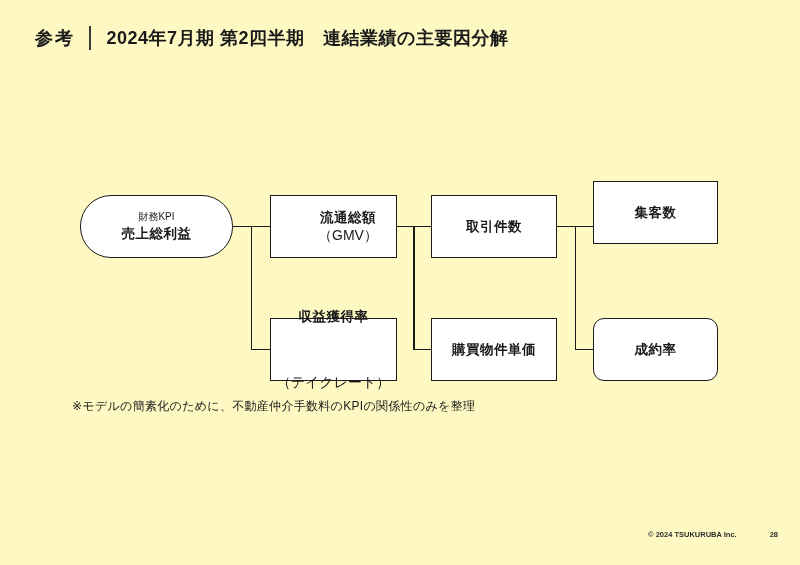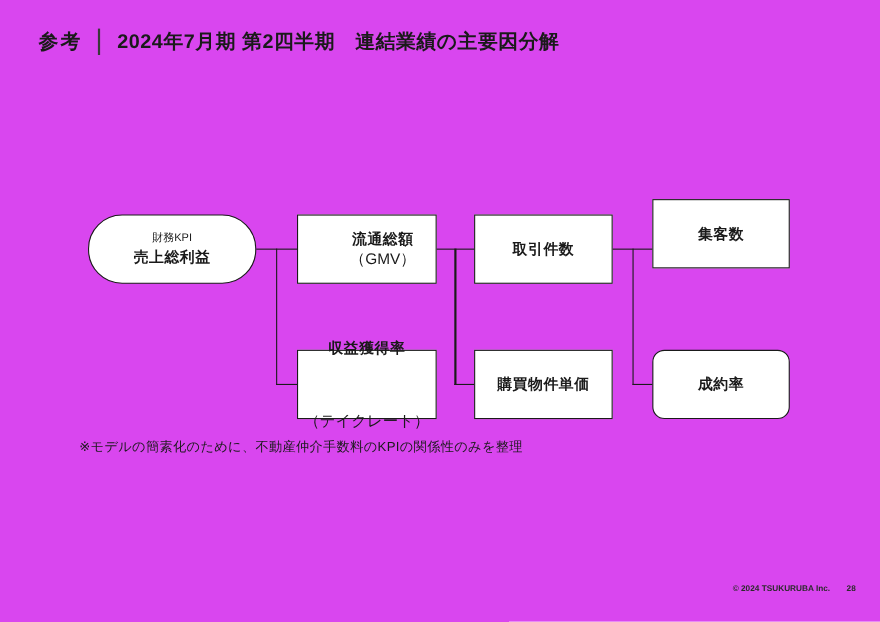--- a/index.html
+++ b/index.html
@@ -5,21 +5,21 @@
   html, body { margin: 0; padding: 0; }
   body {
     width: 800px; height: 565px;
     background: #ffffff;
     font-family: "Liberation Sans", "DejaVu Sans", sans-serif;
     color: #1a1a1a;
   }
   .slide {
     position: relative;
     width: 800px; height: 565px;
-    background: #d946ef;
+    background: #fef9c3;
     overflow: hidden;
   }
   
   .header {
     position: absolute;
     left: 35px; top: 26px;
     display: flex; align-items: center;
   }
   .header-tag {
     font-size: 18px; font-weight: 600;
@@ -57,21 +57,21 @@
   .footnote {
     position: absolute;
     left: 72px; top: 398px;
     font-size: 12px;
     letter-spacing: 0.3px;
   }
   
   .footer {
     position: absolute;
     top: 530px; right: 22px;
-    display: flex; align-items: baseline; gap: 15px;
+    display: flex; align-items: baseline; gap: 33px;
     font-size: 7.5px; font-weight: 700;
     color: #2b2b2b;
   }
 </style>
 </head>
 <body>
 
 <div class="slide">
 
   <div class="header">

